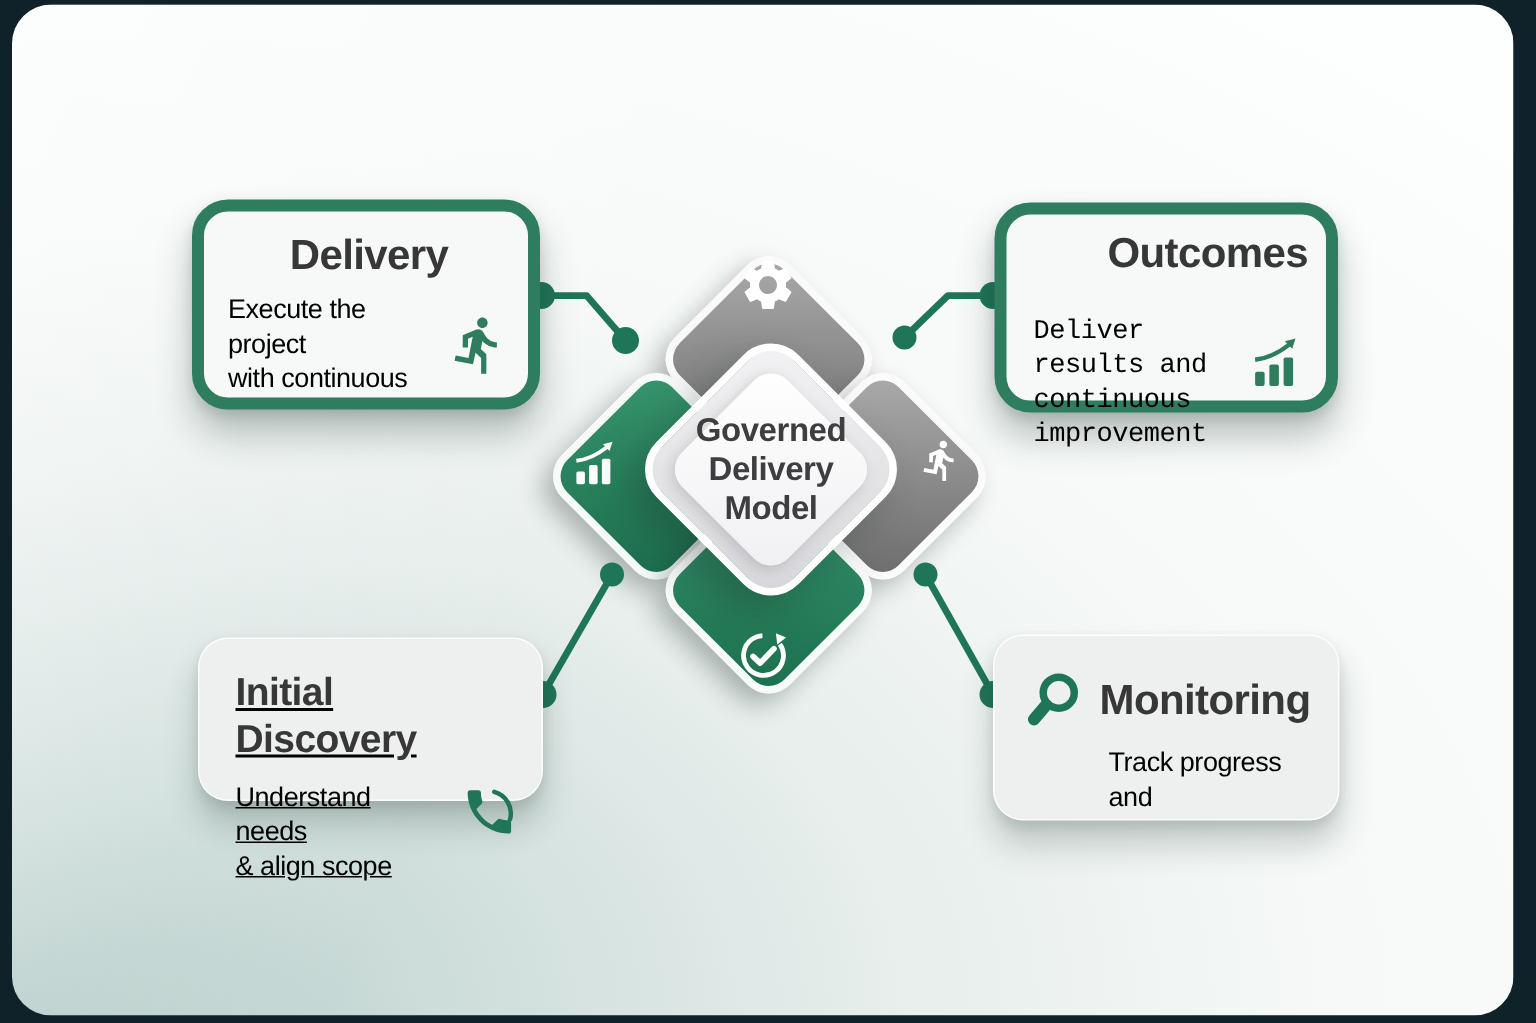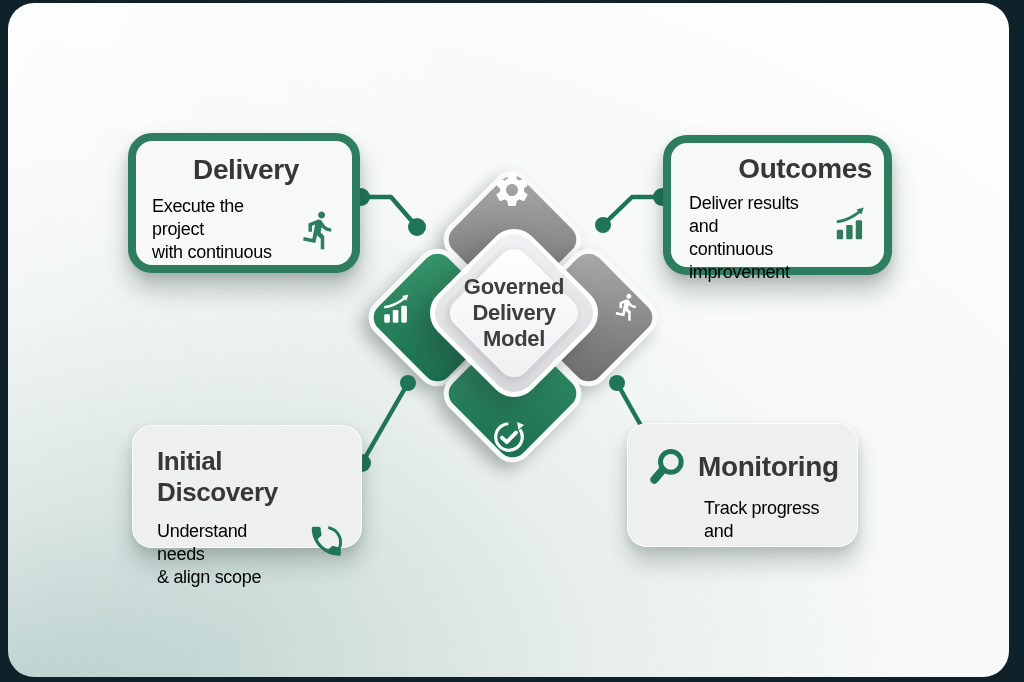--- a/index.html
+++ b/index.html
@@ -83,28 +83,28 @@
   .card-desc {
     font-size:18px; line-height:23px; color:#000000; letter-spacing:-0.3px;
   }
 
   #card-delivery { left:120px; top:130px; width:232px; height:140px; padding:8px 12px 0 16px; }
   #card-delivery .card-title { font-size:28px; text-align:center; margin-top:5px; }
   #card-delivery .desc-row { display:flex; align-items:center; margin-top:9px; gap:4px; }
 
   #card-outcomes { left:655px; top:132px; width:229px; height:140px; padding:6px 12px 0 18px; }
   #card-outcomes .card-title { font-size:28px; text-align:right; margin-top:4px; }
-  #card-outcomes .desc-row { position:relative; margin-top:7px; padding-right:44px; }
+  #card-outcomes .desc-row { position:relative; margin-top:25px; padding-right:44px;font-family:Liberation Mono, monospace; }
   #card-outcomes .chart-icon-box { position:absolute; right:2px; top:14px; }
 
-  #card-discovery { left:124px; top:422px; width:230px; height:123px; padding:16px 14px 0 24px; }
+  #card-discovery { left:124px; top:422px; width:230px; height:109px; padding:16px 14px 0 24px;text-decoration:underline; }
   #card-discovery .card-title { font-size:26px; margin-top:4px; }
   #card-discovery .desc-row { display:flex; align-items:flex-start; margin-top:12px; gap:8px; }
 
-  #card-monitoring { left:619px; top:420px; width:231px; height:124px; padding:14px 14px 0 16px; }
+  #card-monitoring { left:654px; top:420px; width:231px; height:124px; padding:14px 14px 0 16px; }
   #card-monitoring .head-row { display:flex; align-items:center; gap:8px; margin-top:6px; }
   #card-monitoring .card-title { font-size:28px; }
   #card-monitoring .card-desc { margin-top:7px; margin-left:60px; }
 
   .icon { flex:0 0 auto; }
 </style>
 </head>
 <body>
 
 <div class="canvas">

